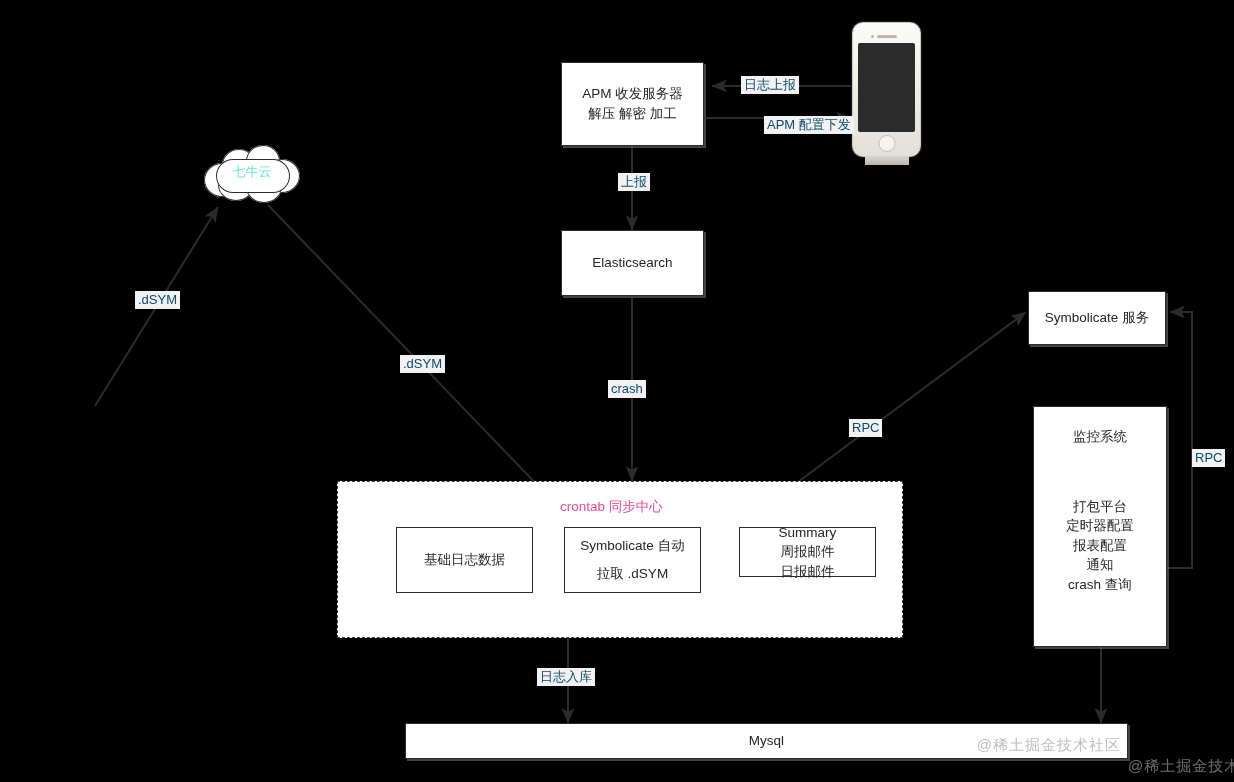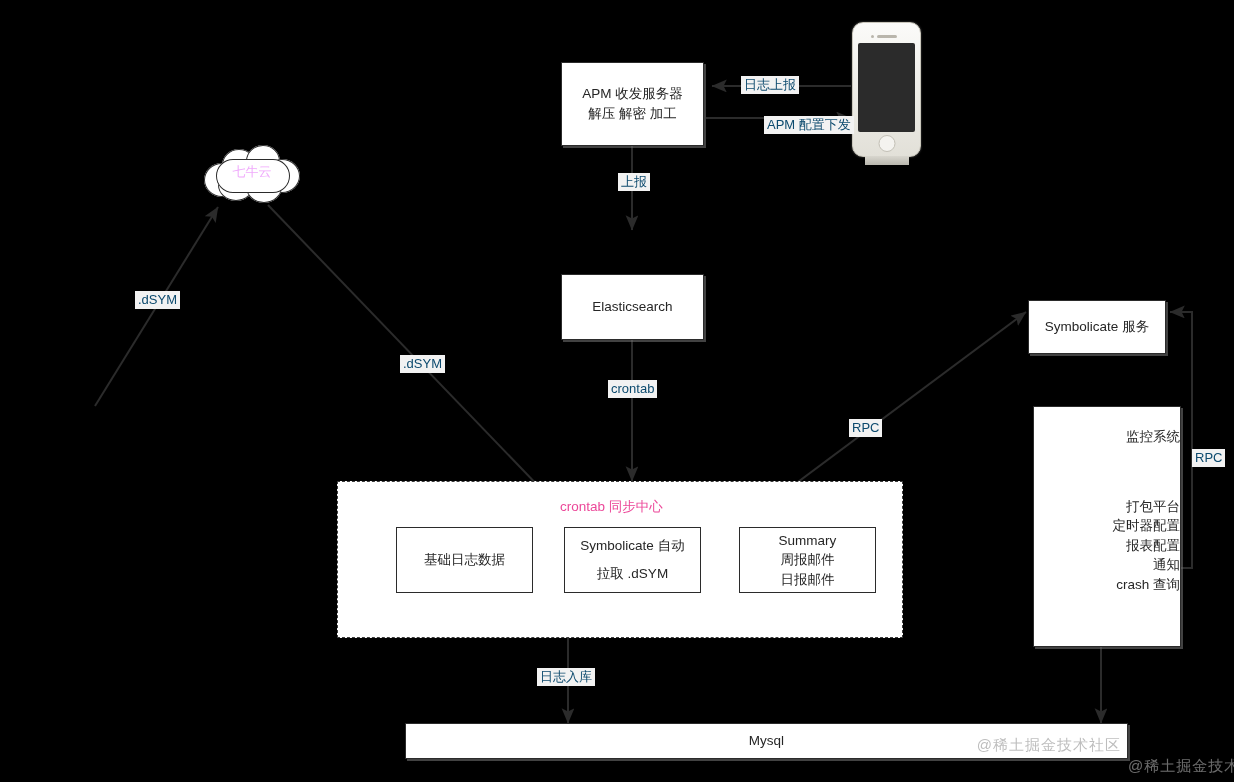--- a/index.html
+++ b/index.html
@@ -76,21 +76,21 @@
     background: #ffffff;
     border-radius: 50%;
     box-shadow: 0 0 0 1px #2b2b2b inset;
   }
   .cloud .cloud-label {
     position: absolute;
     left: 0; right: 0;
     top: 18px;
     text-align: center;
     font-size: 13px;
-    color: #f0abfc;
+    color: #5eead4;
     z-index: 5;
   }
 
   
   .phone {
     position: absolute;
     background: linear-gradient(180deg,#fbfbf9 0%,#f0efea 45%,#e2e0d8 100%);
     border: 1px solid #c9c6bb;
     border-radius: 11px;
     box-sizing: border-box;
@@ -208,30 +208,30 @@
     <div class="puff" style="left:2px;  top:18px; width:36px; height:34px;"></div>
     <div class="puff" style="left:20px; top:4px;  width:34px; height:32px;"></div>
     <div class="puff" style="left:44px; top:0px;  width:34px; height:32px;"></div>
     <div class="puff" style="left:62px; top:14px; width:36px; height:34px;"></div>
     <div class="puff" style="left:16px; top:24px; width:36px; height:32px;"></div>
     <div class="puff" style="left:44px; top:26px; width:36px; height:32px;"></div>
     <div class="puff" style="left:14px; top:14px; width:74px; height:34px; border-radius:18px;"></div>
     <span class="cloud-label">七牛云</span>
   </div>
 
-  <div class="node" style="left:561px; top:230px; width:143px; height:66px;margin-top:44px;">
+  <div class="node" style="left:561px; top:230px; width:143px; height:66px;">
     <span class="line">Elasticsearch</span>
   </div>
 
 
-  <div class="node" style="left:1028px; top:291px; width:138px; height:54px;margin-top:9px;">
+  <div class="node" style="left:1028px; top:291px; width:138px; height:54px;">
     <span class="line">Symbolicate 服务</span>
   </div>
 
-  <div class="node" style="left:1033px; top:406px; width:148px; height:241px; justify-content:flex-start; padding-top:20px;align-items:flex-end;">
+  <div class="node" style="left:1033px; top:406px; width:134px; height:241px; justify-content:flex-start; padding-top:20px;">
     <span class="line">监控系统</span>
     <div style="height:50px;"></div>
     <span class="line">打包平台</span>
     <span class="line">定时器配置</span>
     <span class="line">报表配置</span>
     <span class="line">通知</span>
     <span class="line">crash 查询</span>
   </div>
 
   <div class="dashed-group" style="left:337px; top:481px; width:566px; height:157px;">
@@ -240,35 +240,35 @@
 
   <div class="node" style="left:396px; top:527px; width:137px; height:66px; box-shadow:none;">
     <span class="line">基础日志数据</span>
   </div>
 
   <div class="node" style="left:564px; top:527px; width:137px; height:66px; box-shadow:none;gap:8px;">
     <span class="line">Symbolicate 自动</span>
     <span class="line">拉取 .dSYM</span>
   </div>
 
-  <div class="node" style="left:739px; top:527px; width:137px; height:66px; box-shadow:none;">
+  <div class="node" style="left:739px; top:527px; width:137px; height:50px; box-shadow:none;">
     <span class="line">Summary</span>
     <span class="line">周报邮件</span>
     <span class="line">日报邮件</span>
   </div>
 
   <div class="node" style="left:405px; top:723px; width:723px; height:36px;">
     <span class="line">Mysql</span>
     <span class="watermark on-white" style="right:6px; bottom:2px;">@稀土掘金技术社区</span>
   </div>
 
   <span class="edge-label" style="left:741px; top:76px;">日志上报</span>
   <span class="edge-label" style="left:764px; top:108px;margin-top:8px;">APM 配置下发</span>
   <span class="edge-label" style="left:618px; top:173px;">上报</span>
-  <span class="edge-label" style="left:608px; top:380px;">crontab</span>
+  <span class="edge-label" style="left:608px; top:380px;">crash</span>
   <span class="edge-label" style="left:135px; top:291px;">.dSYM</span>
   <span class="edge-label" style="left:400px; top:355px;">.dSYM</span>
   <span class="edge-label" style="left:849px; top:419px;">RPC</span>
   <span class="edge-label" style="left:1192px; top:449px;">RPC</span>
   <span class="edge-label" style="left:537px; top:668px;">日志入库</span>
 
   <span class="watermark" style="left:1128px; top:739px;">@稀土掘金技术社区</span>
 
 </div>
 

